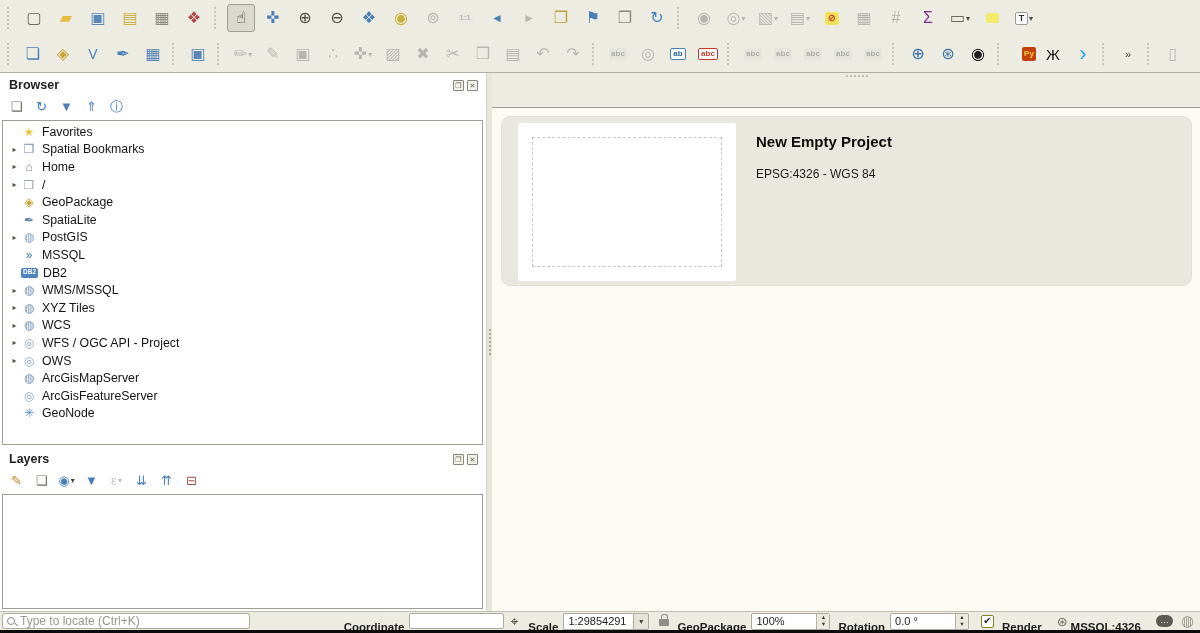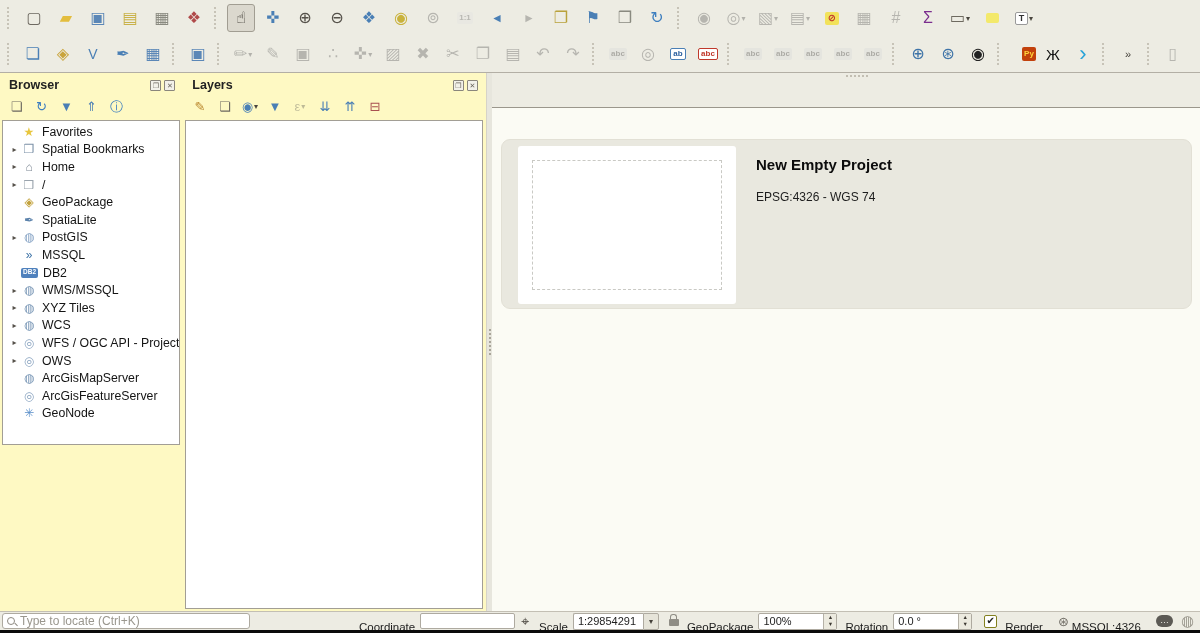--- a/index.html
+++ b/index.html
@@ -19,21 +19,21 @@
   .tbtn.active{background:#dbd8ce;border:1px solid #a19d92;}
   .tbtn.gray{opacity:.35;filter:grayscale(.9);}
   .glyph{font-size:16px;line-height:1;}
   .dd{font-size:8px;color:#4a463f;margin-left:1px;}
   .handle{width:7px;height:22px;border-left:2px dotted #c7c3b7;margin:0 4px;flex:none;}
   .badge{display:inline-flex;align-items:center;justify-content:center;border-radius:2px;
          font-weight:bold;font-size:8px;line-height:1;padding:1px 2px;min-width:11px;height:12px;
          background:#dcd9cf;color:#333;}
   
   #content{flex:1;display:flex;min-height:0;}
-  #left{width:486px;flex:none;display:flex;flex-direction:row;background:#fef9c3;}
+  #left{width:486px;flex:none;display:flex;flex-direction:column;background:#ffffff;}
   #vsplit{width:6px;flex:none;background:#e7e6dd;border-left:1px solid #d6d3c8;display:flex;align-items:center;justify-content:center;}
   #vsplit .dots{width:2px;height:26px;border-left:2px dotted #a9a599;}
   .panel{display:flex;flex-direction:column;min-height:0;}
   #browser-panel{height:374px;flex:none;}
   #layers-panel{flex:1;}
   .phead{display:flex;align-items:center;padding:5px 8px 1px 9px;}
   .ptitle{font-size:12.5px;font-weight:bold;color:#222;}
   .pbtns{margin-left:auto;display:flex;gap:3px;}
   .pwbtn{width:11px;height:11px;border:1px solid #8a867c;border-radius:1px;font-size:7px;line-height:9px;
          text-align:center;color:#6b675e;background:#f2f1e9;}
@@ -46,38 +46,38 @@
   .ticon{width:16px;font-size:12px;text-align:center;margin-right:5px;flex:none;line-height:1;}
   .tbadge{margin-right:5px;font-size:6.5px;height:10px;border-radius:2px;}
   .tlabel{font-size:12.3px;color:#141414;white-space:nowrap;}
   
   #main{flex:1;display:flex;flex-direction:column;min-width:0;}
   #main-head{height:35px;flex:none;display:flex;align-items:center;padding-left:12px;
              border-bottom:1px solid #9b978c;position:relative;}
   #main-title{font-size:18px;font-weight:bold;color:#0c0c0c;letter-spacing:.2px;}
   #main-tophandle{position:absolute;top:2px;left:50%;width:22px;border-top:2px dotted #c2beb2;}
   #main-body{flex:1;background:#fbfbf4;padding:8px 8px 0 9px;}
-  .card{height:170px;background:#e9e8df;border:1px solid #e2e0d5;border-radius:9px;display:flex;margin-top:23px;}
+  .card{height:170px;background:#e9e8df;border:1px solid #e2e0d5;border-radius:9px;display:flex;}
   .thumb{width:218px;height:158px;background:#ffffff;border-radius:3px;margin:6px 0 0 16px;flex:none;position:relative;}
   .thumb:after{content:"";position:absolute;left:14px;right:14px;top:14px;bottom:14px;border:1px dashed #c9c9c4;}
   .cardtext{margin:16px 0 0 20px;}
   .ctitle{font-size:15px;font-weight:bold;color:#0c0c0c;}
   .csub{font-size:12px;color:#1d1d1d;margin-top:17px;}
   
   #statusbar{height:19px;flex:none;background:#edece3;border-top:1px solid #c3bfb4;
              display:flex;align-items:center;padding:0 6px 0 2px;font-size:11.5px;color:#1d1d1d;}
   .locate{width:248px;height:16px;background:#fff;border:1px solid #aeaaa0;border-radius:3px;
           display:flex;align-items:center;padding-left:4px;flex:none;}
   .mag{width:8px;height:8px;border:1.4px solid #8e8a82;border-radius:50%;position:relative;flex:none;}
   .mag:after{content:"";position:absolute;width:4px;height:1.4px;background:#8e8a82;transform:rotate(45deg);right:-3.5px;bottom:-1px;}
   .locate input{border:none;outline:none;background:transparent;font-size:12px;flex:1;padding:0 0 0 5px;color:#333;
                 font-family:"Liberation Sans","DejaVu Sans",sans-serif;}
   .locate input::placeholder{color:#9a978e;}
   .sbspacer{flex:1;}
-  .sblabel{margin:12px 5px 0 8px;white-space:nowrap;}
+  .sblabel{margin:12px 5px 0 8px;white-space:nowrap;font-weight:bold;}
   .sbinput{width:95px;height:16px;border:1px solid #aeaaa0;background:#fff;border-radius:2px;outline:none;
            font-size:11px;padding:0 3px;}
   .exticon{font-size:14px;color:#4a463f;margin:0 2px 0 6px;}
   .combo{display:flex;height:17px;flex:none;}
   .cval{width:70px;background:#fff;border:1px solid #aeaaa0;border-right:none;border-radius:2px 0 0 2px;
         font-size:11px;display:flex;align-items:center;padding-left:4px;}
   .cbtn{width:16px;background:#e6e4d9;border:1px solid #aeaaa0;border-radius:0 2px 2px 0;
         display:flex;align-items:center;justify-content:center;font-size:8px;color:#44403a;}
   .lock{width:10px;height:7px;background:#8f8d85;border-radius:1px;position:relative;margin:3px 0 0 10px;flex:none;}
   .lock:before{content:"";position:absolute;top:-5px;left:1.5px;width:5px;height:5px;
@@ -487,21 +487,21 @@
 
   <div id="main">
     <div id="main-head">
       <span id="main-tophandle"></span>
     </div>
     <div id="main-body">
       <div class="card">
         <div class="thumb"></div>
         <div class="cardtext">
           <div class="ctitle">New Empty Project</div>
-          <div class="csub">EPSG:4326 - WGS 74</div>
+          <div class="csub">EPSG:4326 - WGS 84</div>
         </div>
       </div>
     </div>
   </div>
 </div>
 
 <div id="statusbar">
   <div class="locate">
     <span class="mag"></span>
     <input placeholder="Type to locate (Ctrl+K)" style="">

